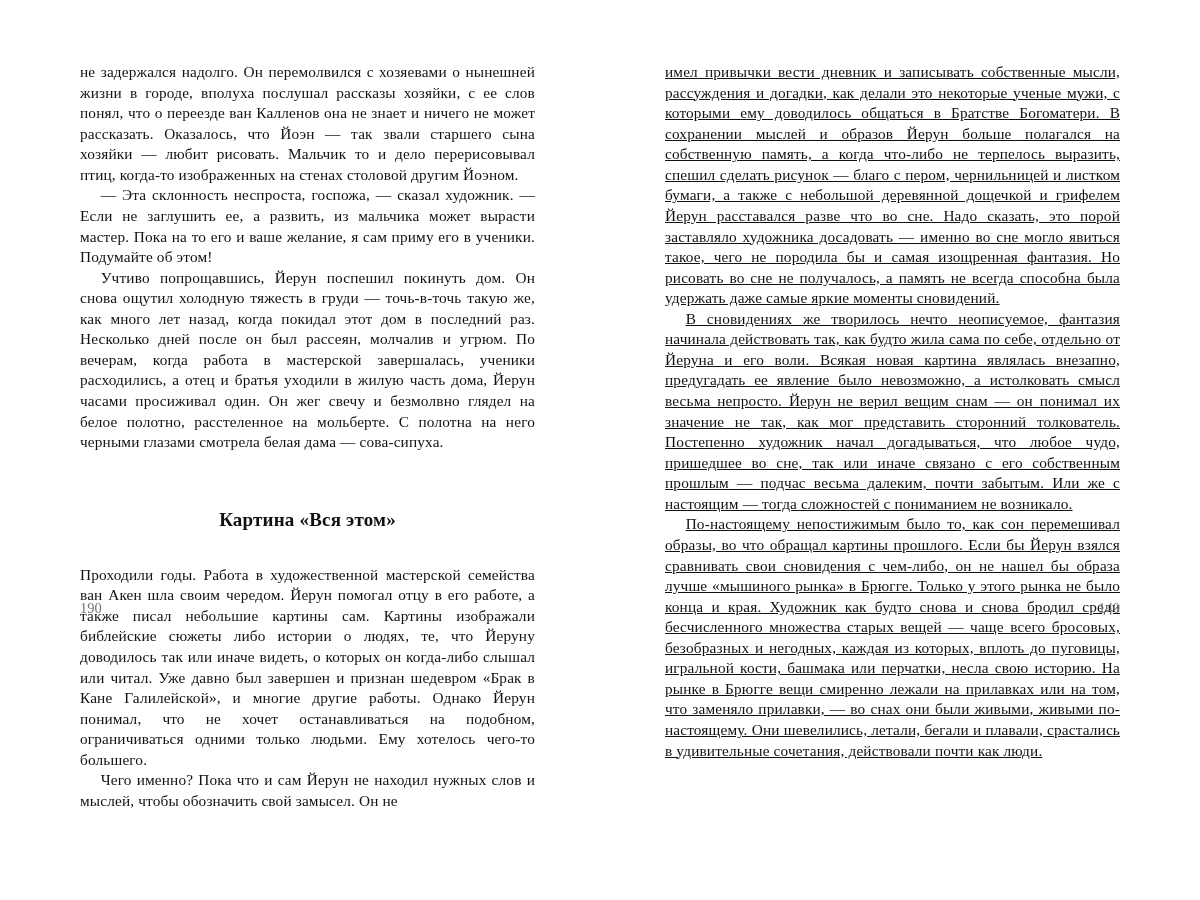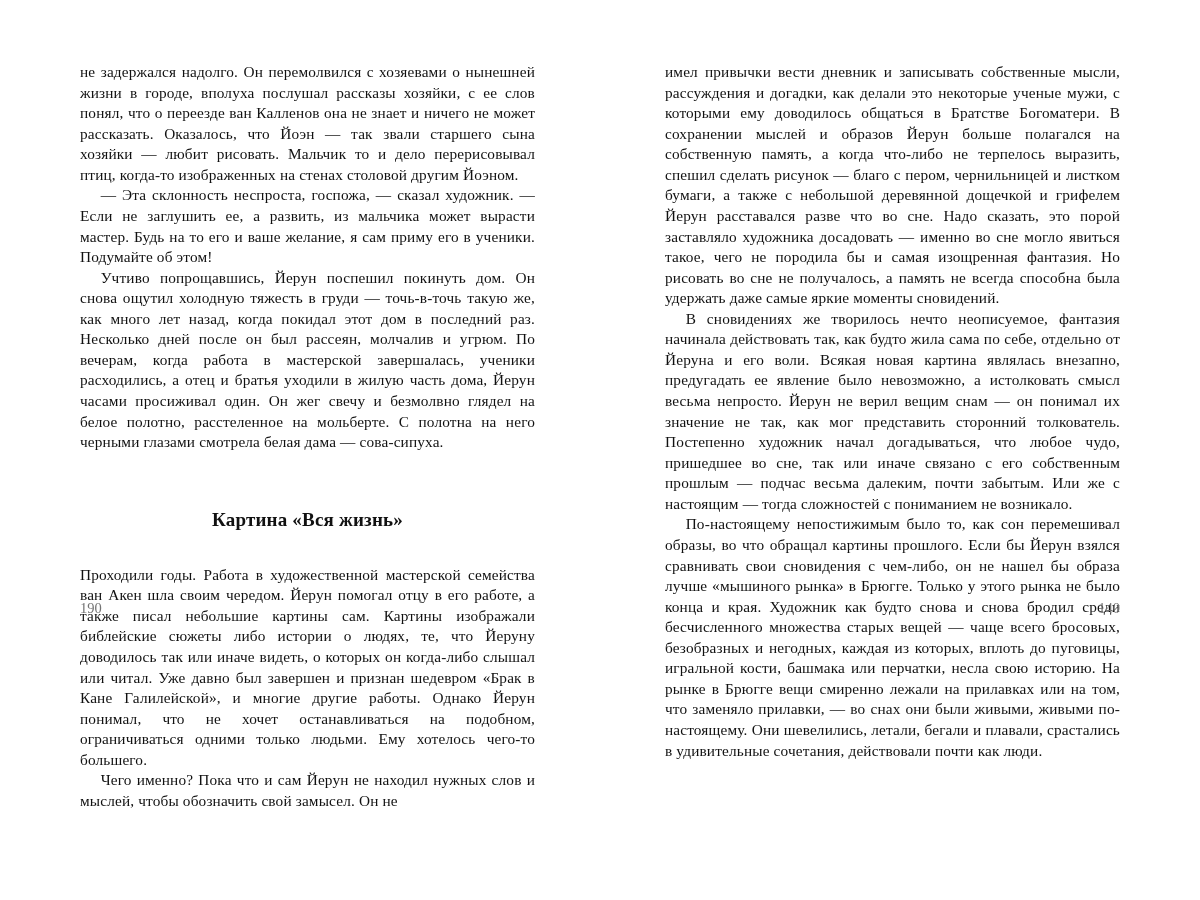--- a/index.html
+++ b/index.html
@@ -29,20 +29,21 @@
     justify-content: space-between;
   }
   .col {
     width: 455px;
   }
   .col-left {
     margin-left: 80px;
   }
   .col-right {
     margin-right: 80px;
+    text-decoration: underline;
   }
   p {
     margin: 0;
     font-size: 15.3px;
     line-height: 1.345;
     text-align: justify;
     text-justify: inter-word;
     hyphens: manual;
     letter-spacing: 0.01em;
   }
@@ -77,25 +78,25 @@
 </style>
 </head>
 <body>
 
 <div class="page">
 
   <div class="spread">
 
     <div class="col col-left">
       <p>не задержался надолго. Он перемолвился с хозяевами о нынешней жизни в городе, вполуха послушал рассказы хозяйки, с ее слов понял, что о переезде ван Калленов она не знает и ничего не может рассказать. Оказалось, что Йоэн — так звали старшего сына хозяйки — любит рисовать. Мальчик то и дело перерисовывал птиц, когда-то изображенных на стенах столовой другим Йоэном.</p>
-      <p class="indent">— Эта склонность неспроста, госпожа, — сказал художник. — Если не заглушить ее, а развить, из мальчика может вырасти мастер. Будь на то его и ваше желание, я сам приму его в ученики. Подумайте об этом!</p>
+      <p class="indent">— Эта склонность неспроста, госпожа, — сказал художник. — Если не заглушить ее, а развить, из мальчика может вырасти мастер. Пока на то его и ваше желание, я сам приму его в ученики. Подумайте об этом!</p>
       <p class="indent">Учтиво попрощавшись, Йерун поспешил покинуть дом. Он снова ощутил холодную тяжесть в груди — точь-в-точь такую же, как много лет назад, когда покидал этот дом в последний раз. Несколько дней после он был рассеян, молчалив и угрюм. По вечерам, когда работа в мастерской завершалась, ученики расходились, а отец и братья уходили в жилую часть дома, Йерун часами просиживал один. Он жег свечу и безмолвно глядел на белое полотно, расстеленное на мольберте. С полотна на него черными глазами смотрела белая дама — сова-сипуха.</p>
 
       <div class="gap-before-title"></div>
-      <h2 class="section-title">Картина «Вся жизнь»</h2>
+      <h2 class="section-title">Картина «Вся этом»</h2>
       <div class="gap-after-title"></div>
 
       <p>Проходили годы. Работа в художественной мастерской семейства ван Акен шла своим чередом. Йерун помогал отцу в его работе, а также писал небольшие картины сам. Картины изображали библейские сюжеты либо истории о людях, те, что Йеруну доводилось так или иначе видеть, о которых он когда-либо слышал или читал. Уже давно был завершен и признан шедевром «Брак в Кане Галилейской», и многие другие работы. Однако Йерун понимал, что не хочет останавливаться на подобном, ограничиваться одними только людьми. Ему хотелось чего-то большего.</p>
       <p class="indent">Чего именно? Пока что и сам Йерун не находил нужных слов и мыслей, чтобы обозначить свой замысел. Он не</p>
     </div>
 
     <div class="col col-right">
       <p>имел привычки вести дневник и записывать собственные мысли, рассуждения и догадки, как делали это некоторые ученые мужи, с которыми ему доводилось общаться в Братстве Богоматери. В сохранении мыслей и образов Йерун больше полагался на собственную память, а когда что-либо не терпелось выразить, спешил сделать рисунок — благо с пером, чернильницей и листком бумаги, а также с небольшой деревянной дощечкой и грифелем Йерун расставался разве что во сне. Надо сказать, это порой заставляло художника досадовать — именно во сне могло явиться такое, чего не породила бы и самая изощренная фантазия. Но рисовать во сне не получалось, а память не всегда способна была удержать даже самые яркие моменты сновидений.</p>
       <p class="indent">В сновидениях же творилось нечто неописуемое, фантазия начинала действовать так, как будто жила сама по себе, отдельно от Йеруна и его воли. Всякая новая картина являлась внезапно, предугадать ее явление было невозможно, а истолковать смысл весьма непросто. Йерун не верил вещим снам — он понимал их значение не так, как мог представить сторонний толкователь. Постепенно художник начал догадываться, что любое чудо, пришедшее во сне, так или иначе связано с его собственным прошлым — подчас весьма далеким, почти забытым. Или же с настоящим — тогда сложностей с пониманием не возникало.</p>
       <p class="indent">По-настоящему непостижимым было то, как сон перемешивал образы, во что обращал картины прошлого. Если бы Йерун взялся сравнивать свои сновидения с чем-либо, он не нашел бы образа лучше «мышиного рынка» в Брюгге. Только у этого рынка не было конца и края. Художник как будто снова и снова бродил среди бесчисленного множества старых вещей — чаще всего бросовых, безобразных и негодных, каждая из которых, вплоть до пуговицы, игральной кости, башмака или перчатки, несла свою историю. На рынке в Брюгге вещи смиренно лежали на прилавках или на том, что заменяло прилавки, — во снах они были живыми, живыми по-настоящему. Они шевелились, летали, бегали и плавали, срастались в удивительные сочетания, действовали почти как люди.</p>

